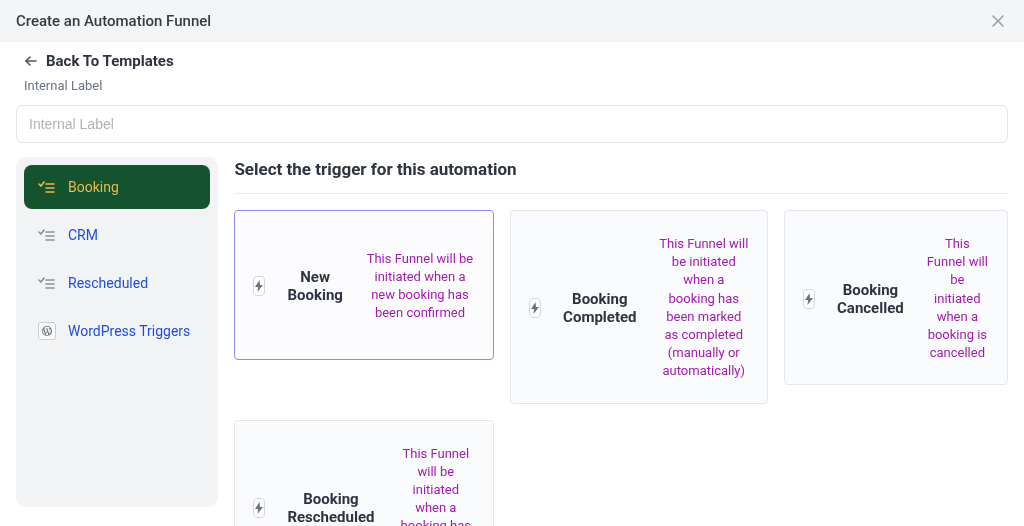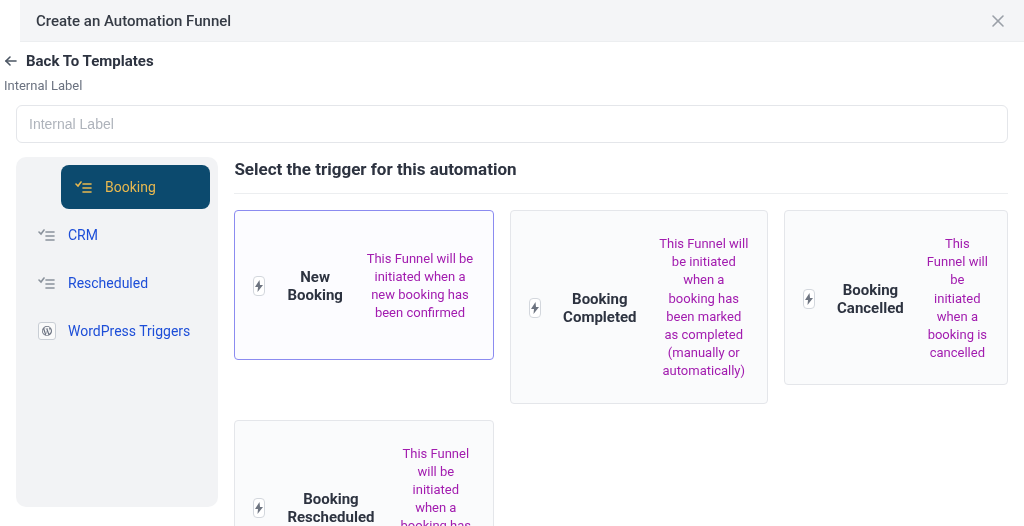--- a/index.html
+++ b/index.html
@@ -1,37 +1,37 @@
 <!DOCTYPE html>
 <html><head>
 <meta charset="utf-8">
 <style>
   * { box-sizing: border-box; margin: 0; padding: 0; }
   html, body { font-family: -apple-system, BlinkMacSystemFont, "Segoe UI", Roboto, Helvetica, Arial, sans-serif; background: #fff; color: #1f2937; }
   .modal { width: 1024px; height: 526px; background: #fff; display: flex; flex-direction: column; }
 
-  .modal-header { height: 42px; background: #f4f5f7; display: flex; align-items: center; padding: 0 16px; justify-content: space-between; border-bottom: 1px solid #eceef0; margin-left: 20px; }
+  .modal-header { height: 42px; background: #f4f5f7; display: flex; align-items: center; padding: 0 16px; justify-content: space-between; border-bottom: 1px solid #eceef0; }
   .modal-title { font-size: 15px; font-weight: 500; color: #353b45; }
   .close-btn { color: #9aa0a8; cursor: pointer; font-size: 18px; line-height: 1; display: flex; align-items: center; justify-content: center; width: 20px; height: 20px; }
 
-  .subheader { padding: 10px 16px 6px 4px; }
+  .subheader { padding: 10px 16px 6px 24px; }
   .back-row { display: inline-flex; align-items: center; gap: 8px; cursor: pointer; }
   .back-arrow { color: #4b5563; display: inline-flex; }
   .back-label { font-weight: 700; font-size: 15px; color: #2d3340; }
   .internal-label-caption { font-size: 13px; color: #6b7280; margin-top: 6px; }
 
   .input-wrap { padding: 6px 16px 14px 16px; }
   .text-input { width: 100%; height: 38px; border: 1px solid #e4e6ea; border-radius: 6px; padding: 0 12px; font-size: 14px; color: #374151; outline: none; background: #fff; }
   .text-input::placeholder { color: #aeb3bb; }
 
   .content-row { display: flex; gap: 16px; padding: 0 16px 16px 16px; flex: 1; overflow: hidden; }
 
   .sidebar { width: 236px; background: #f2f3f5; border-radius: 10px; padding: 8px; display: flex; flex-direction: column; gap: 4px; height: 350px; }
   .sidebar-item { display: flex; align-items: center; gap: 12px; height: 44px; padding: 0 14px; border-radius: 8px; cursor: pointer; color: #1d4ed8; font-size: 14px; }
-  .sidebar-item.active { background: #0c4a6e; color: #e8b84f; margin-left: 37px; }
+  .sidebar-item.active { background: #14532d; color: #e8b84f; }
   .sidebar-item .icon-slot { width: 18px; height: 18px; display: inline-flex; align-items: center; justify-content: center; }
   .sidebar-item.active .icon-slot svg { stroke: #e8b84f; }
   .sidebar-item .icon-slot svg { stroke: #8a929c; }
   .sidebar-item .wp-box { width: 18px; height: 18px; border: 1px solid #c9ced5; border-radius: 3px; display: inline-flex; align-items: center; justify-content: center; background: #fafafa; }
 
   .main-area { flex: 1; display: flex; flex-direction: column; }
   .section-title { font-size: 17px; font-weight: 700; color: #2d3340; padding: 2px 0 14px 0; border-bottom: 1px solid #eceef0; }
 
   .cards-grid { display: grid; grid-template-columns: repeat(3, 1fr); gap: 16px; padding-top: 16px; align-items: start; }
   .trigger-card { border: 1px solid #e4e6ea; border-radius: 4px; background: #fafbfc; padding: 24px 18px 22px 18px; text-align: center; cursor: pointer; display: flex; flex-direction: row; align-items: center; gap: 22px; min-height: 150px; }

